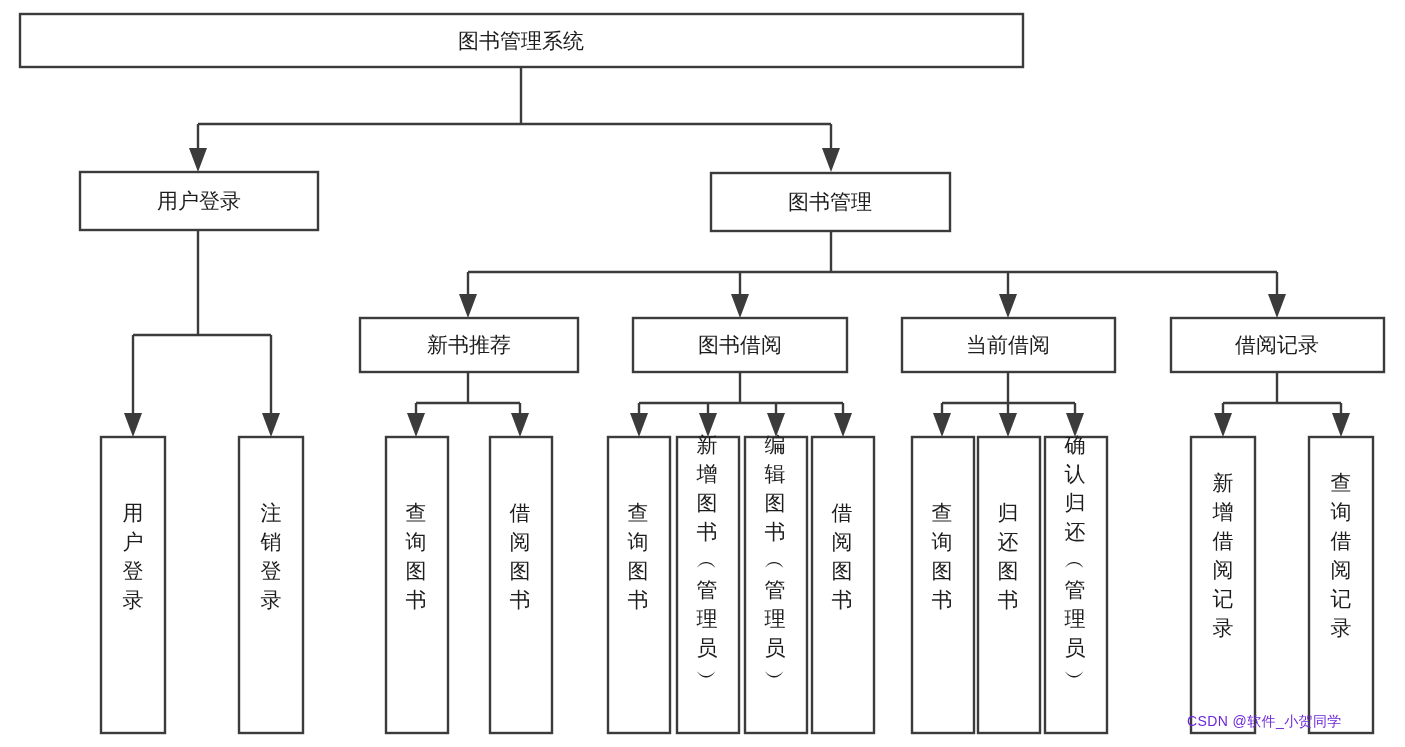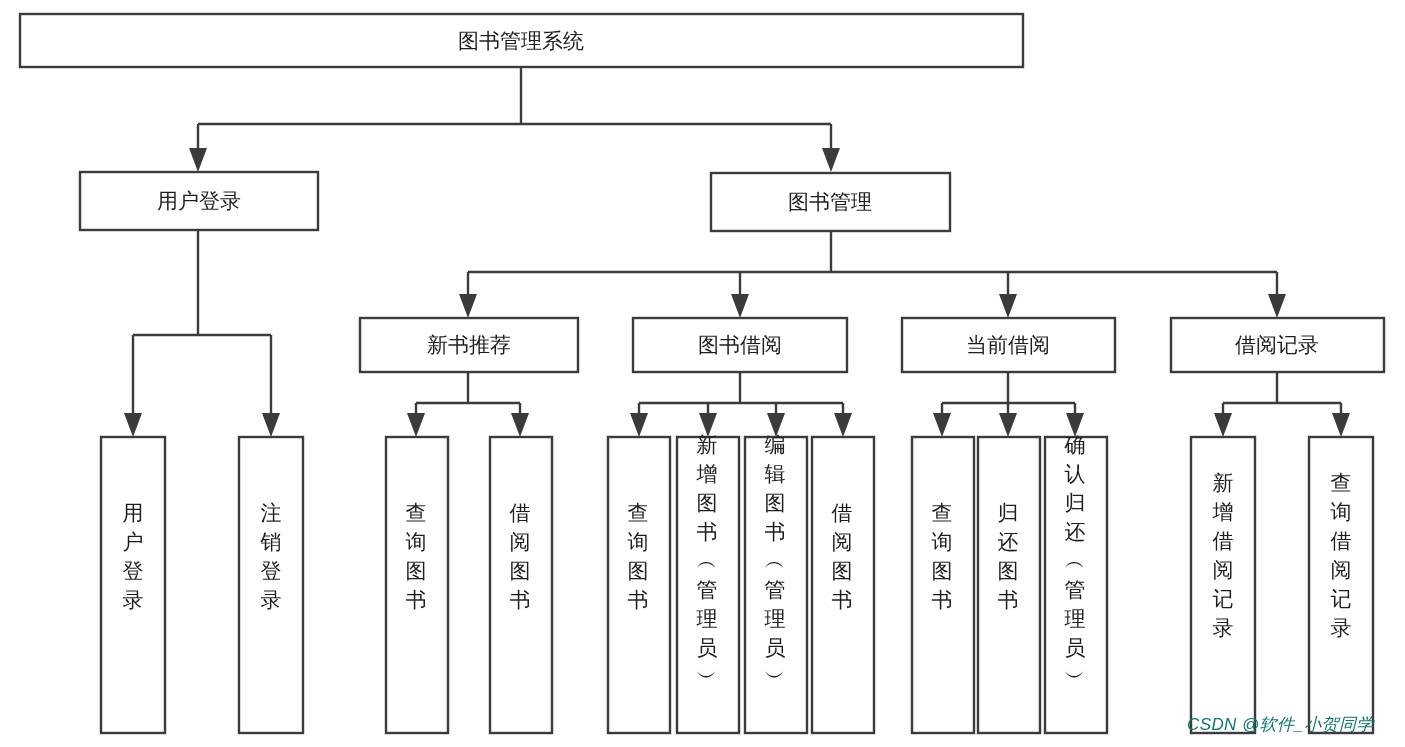--- a/index.html
+++ b/index.html
@@ -50,27 +50,26 @@
   }
   .node-label-v {
     font-family: "Liberation Sans", "DejaVu Sans", sans-serif;
     font-size: 21px;
     fill: #1d1d1d;
     text-anchor: middle;
   }
   .watermark-text {
     position: absolute;
     font-family: "Liberation Sans", "DejaVu Sans", sans-serif;
-    font-size: 17px;
-    color: #0f766e;
+    font-size: 14px;
+    color: #6d28d9;
     white-space: nowrap;
     left: 1187px;
     top: 713px;
     letter-spacing: 0.4px;
-    font-style: italic;
   }
 </style>
 </head>
 <body>
 
 <div id="diagram-root">
 
   <svg class="diagram-canvas" viewBox="0 0 1405 747">
 
     <g>

